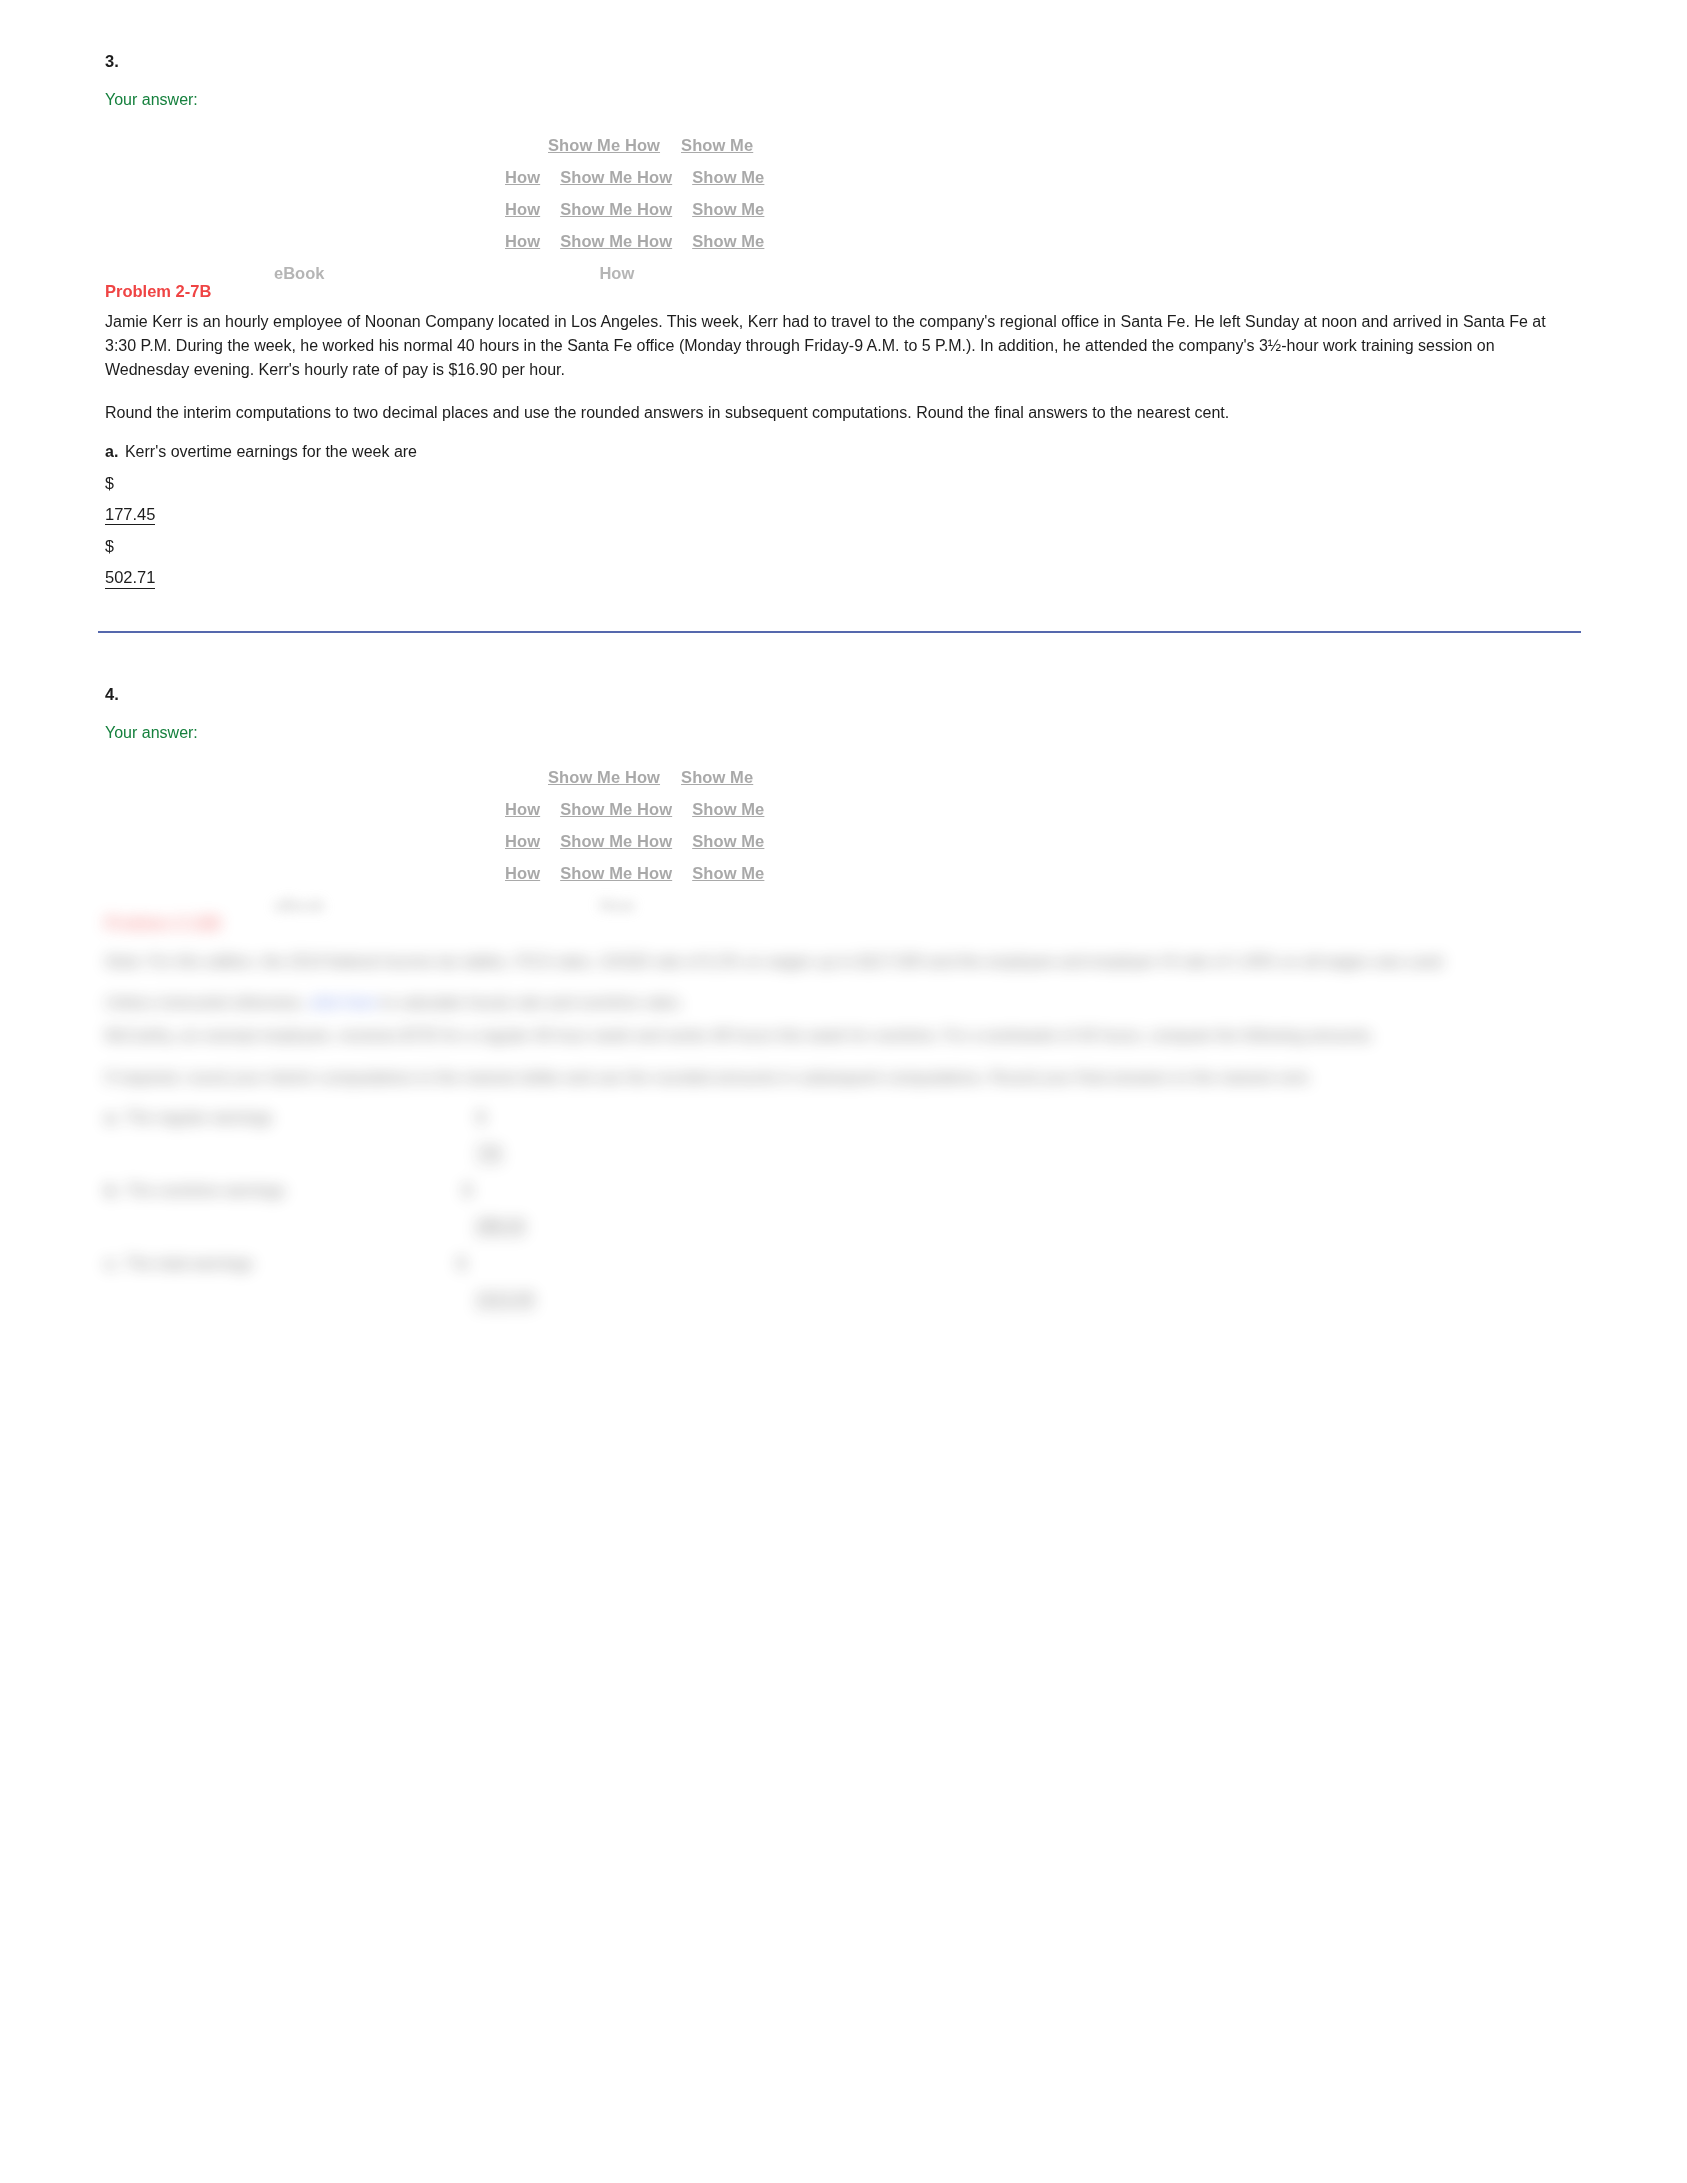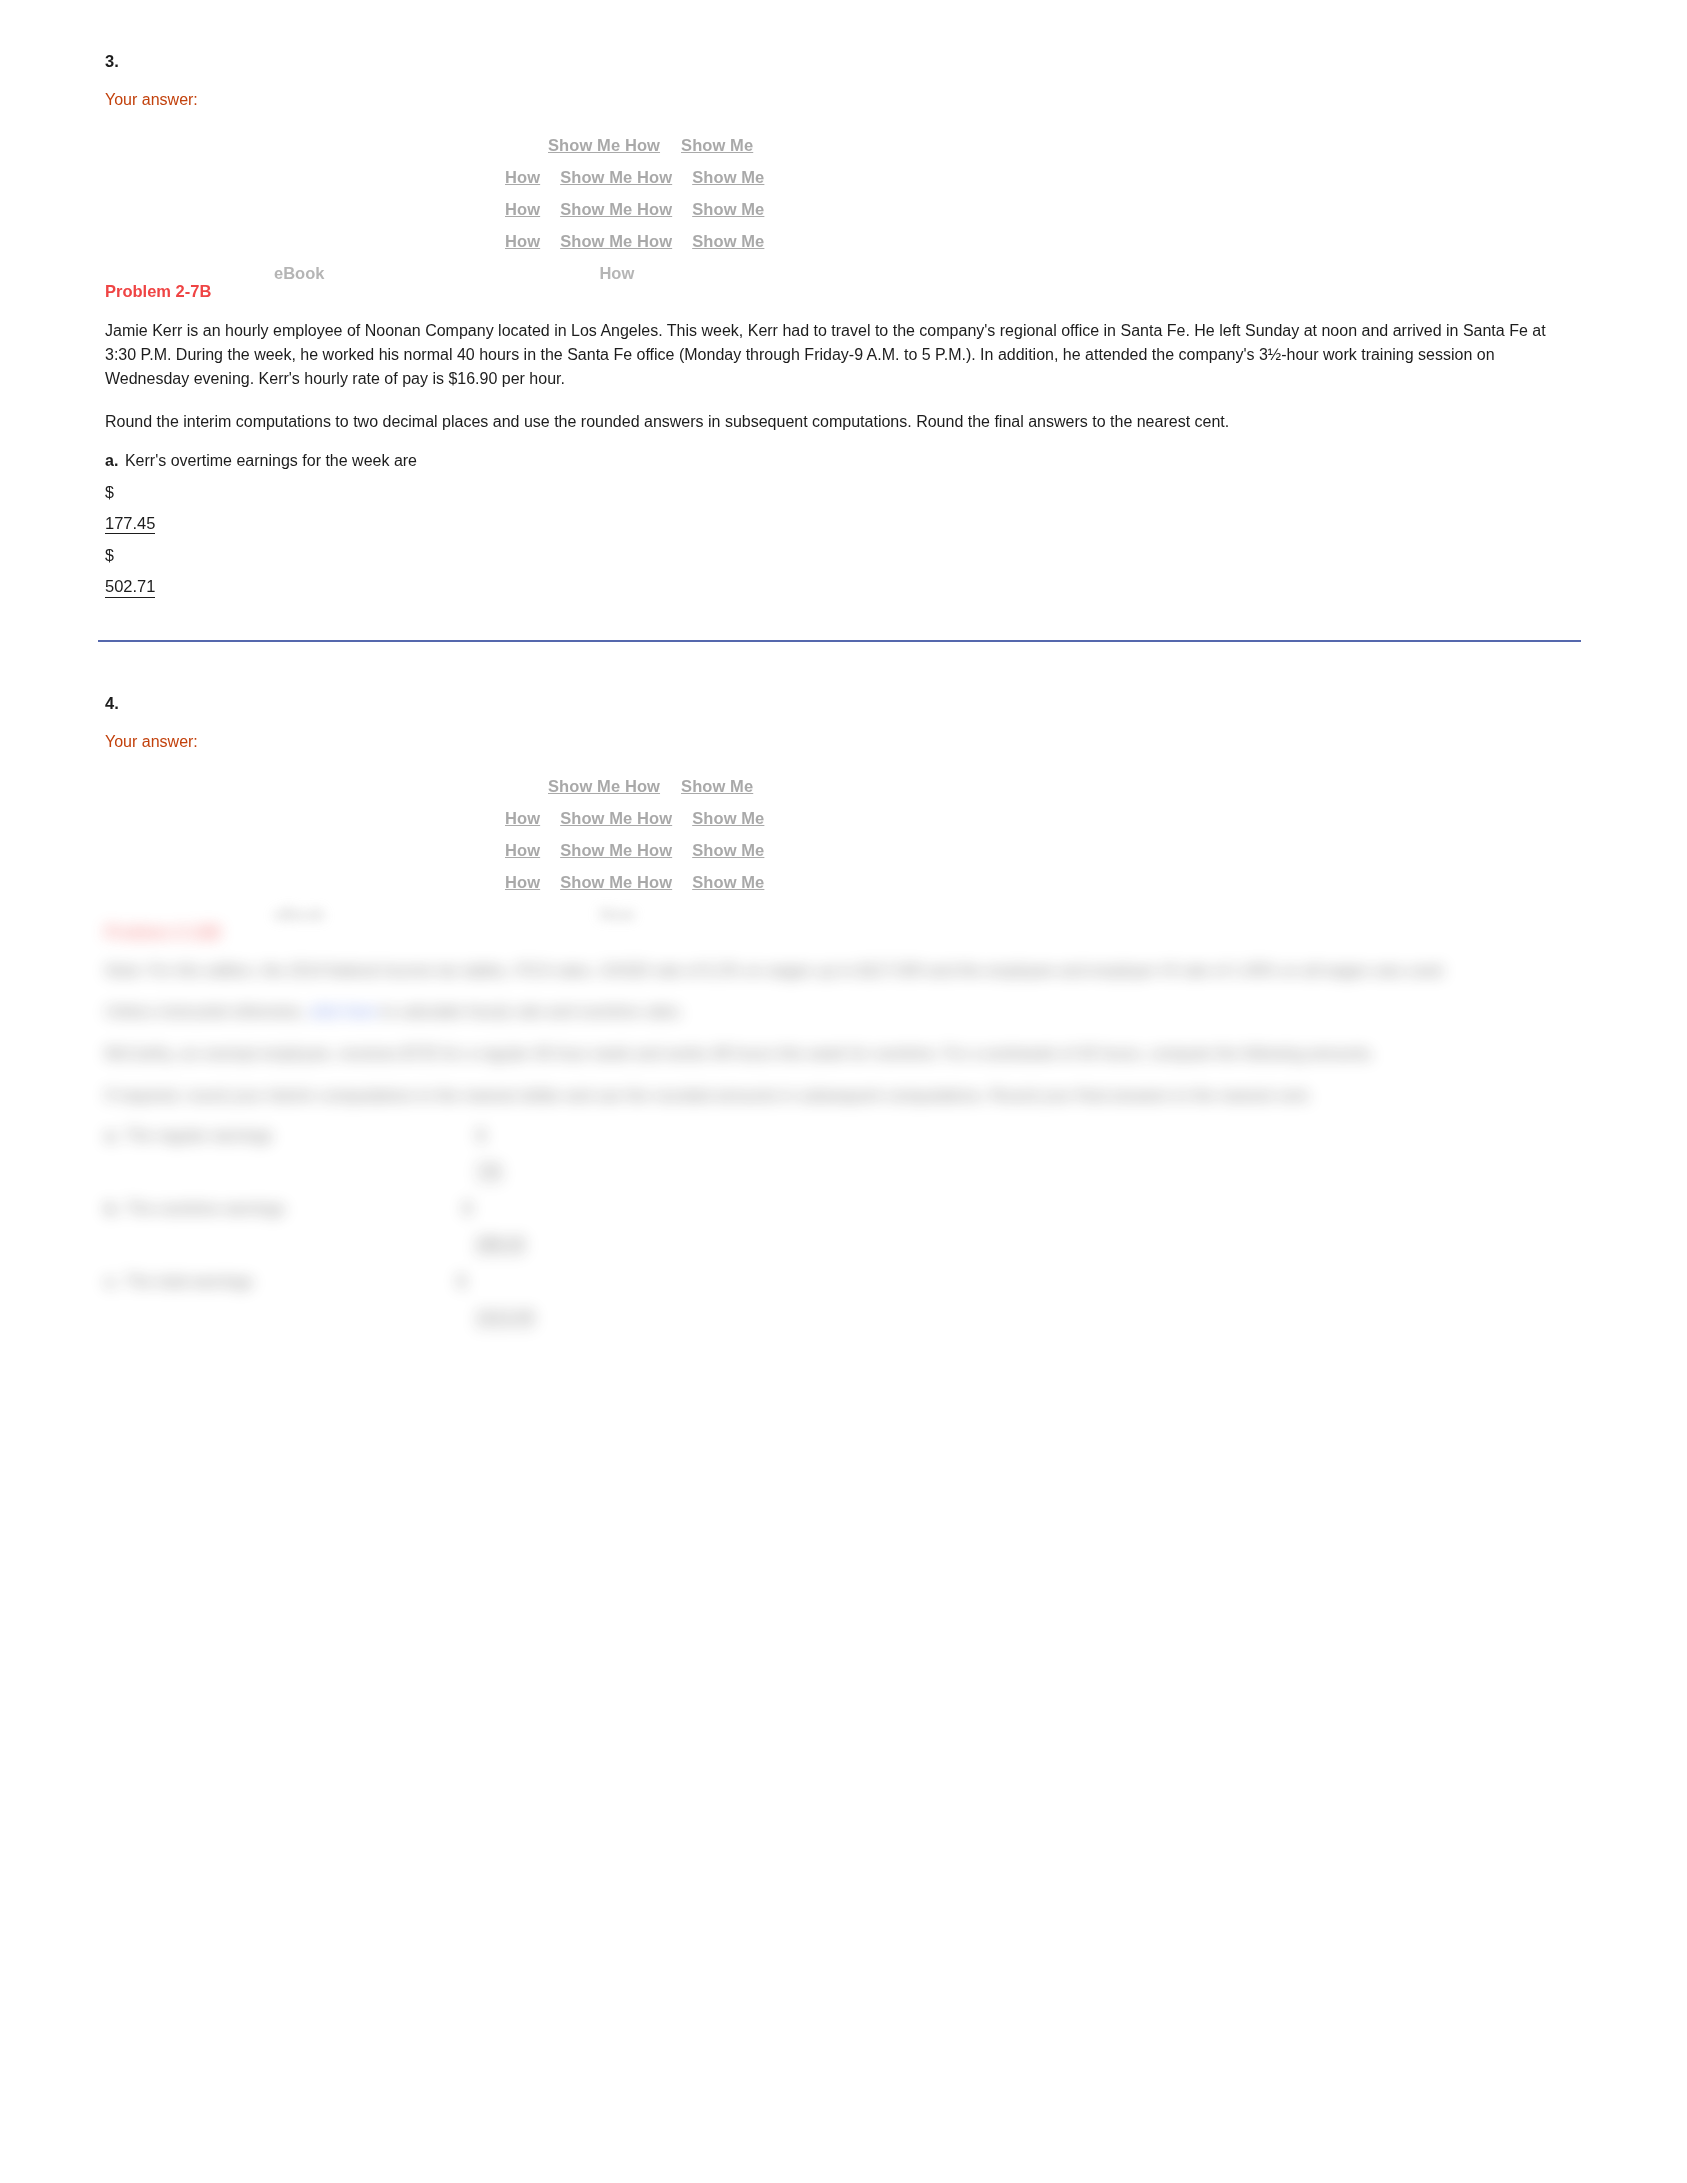--- a/index.html
+++ b/index.html
@@ -29,21 +29,21 @@
   }
   .q-number {
     font-size: 16.5px;
     font-weight: bold;
     color: #1d1d1d;
     letter-spacing: 0.1px;
     padding-top: 52px;
   }
   .your-answer {
     font-size: 16px;
-    color: #c2410c;
+    color: #15803d;
     margin-top: 20px;
     font-weight: normal;
   }
 
   
   .smh-grid {
     margin-top: 26.5px;
     width: 100%;
     position: relative;
     height: 142px;
@@ -105,21 +105,21 @@
   .link {
     color: #1a49db;
     font-style: italic;
     text-decoration: none;
     cursor: pointer;
   }
   .body-para {
     font-size: 16px;
     color: #1d1d1d;
     line-height: 1.52;
-    margin-top: 18px;
+    margin-top: 9px;
     max-width: 1449px;
   }
   .round-para {
     font-size: 16px;
     color: #1d1d1d;
     line-height: 1.5;
     margin-top: 18.5px;
     max-width: 1449px;
   }
 

